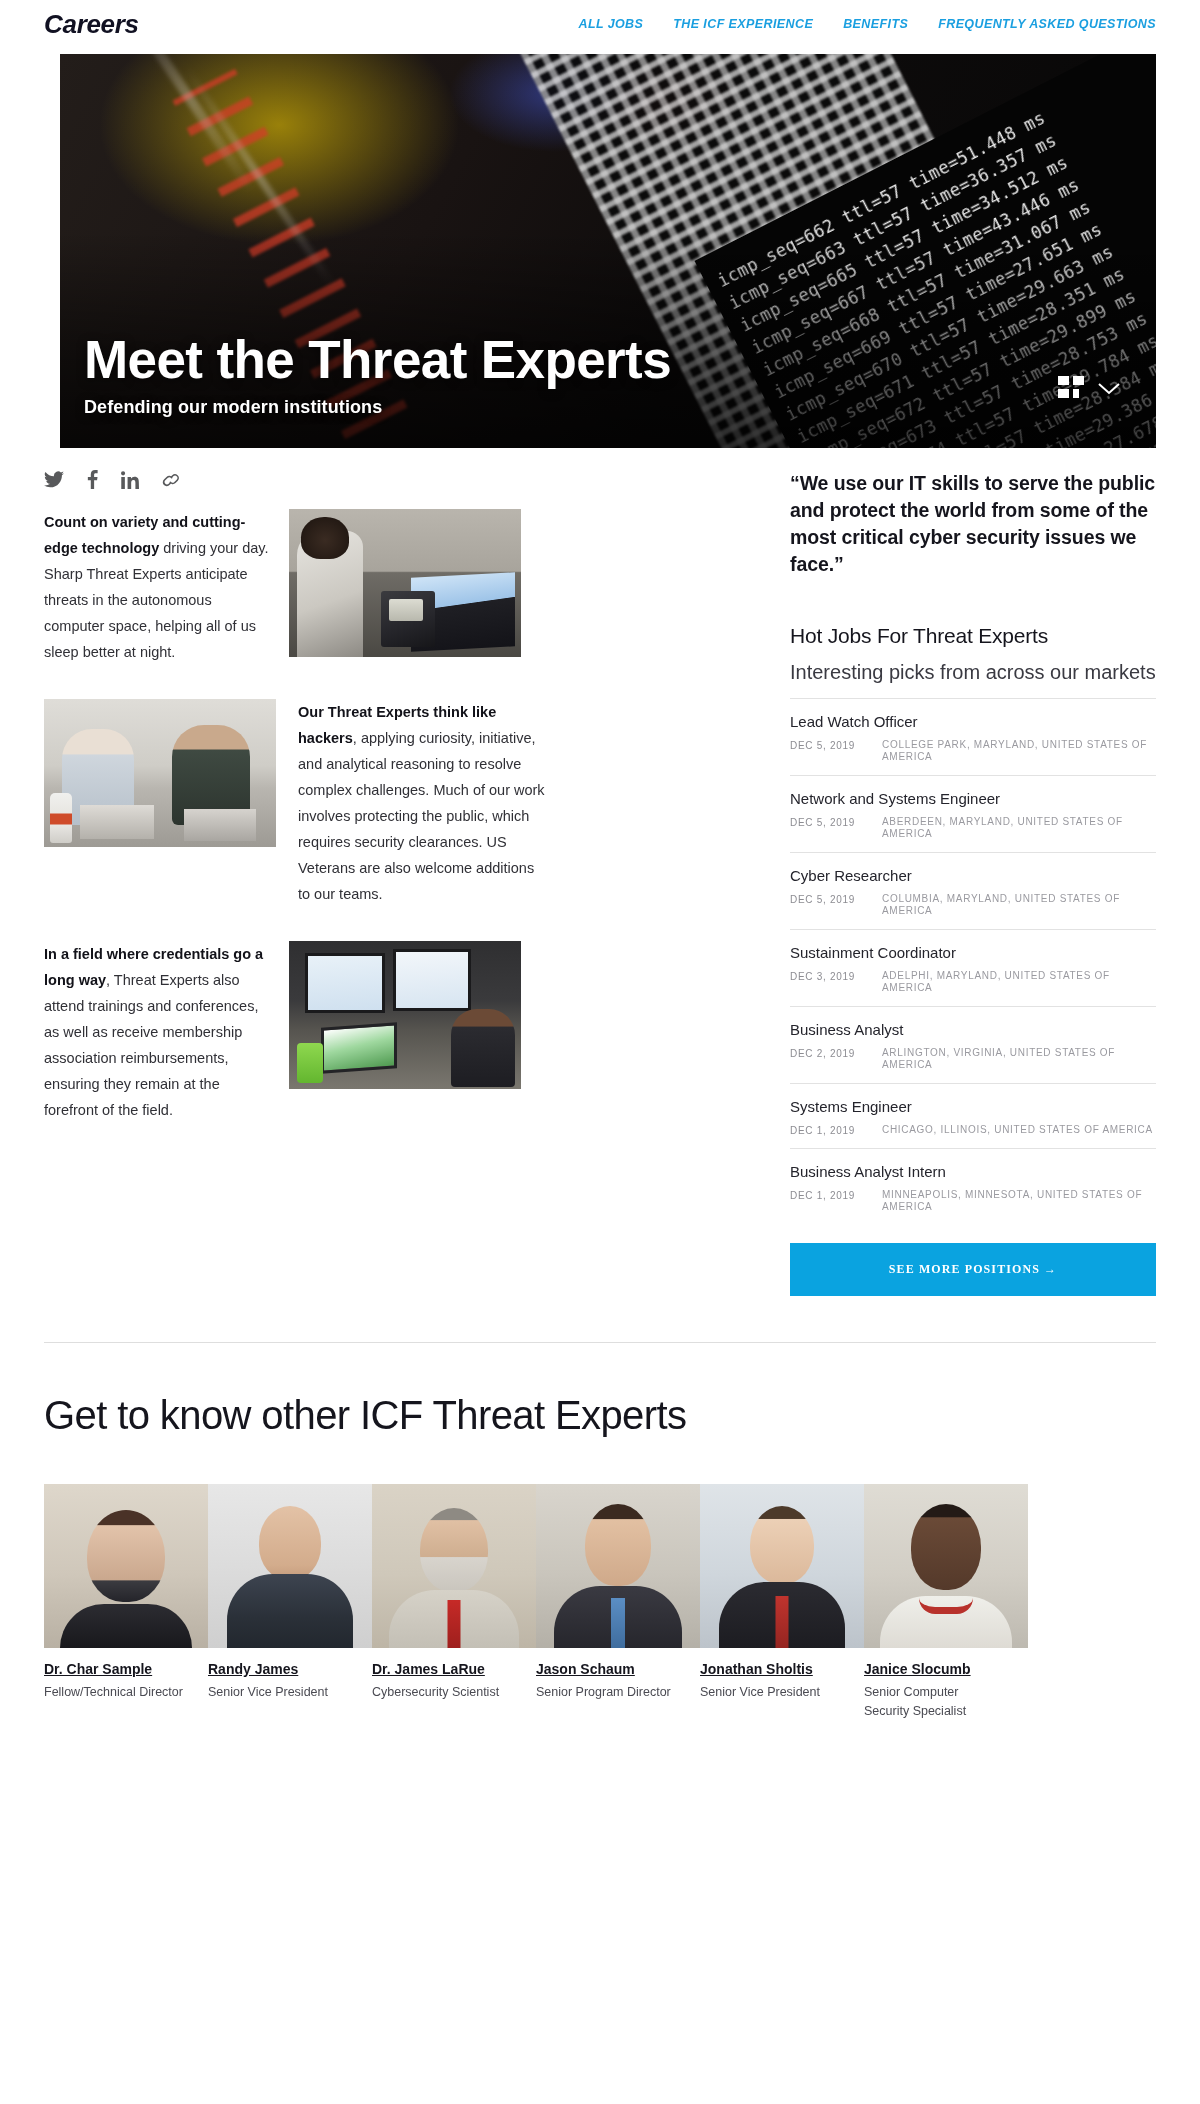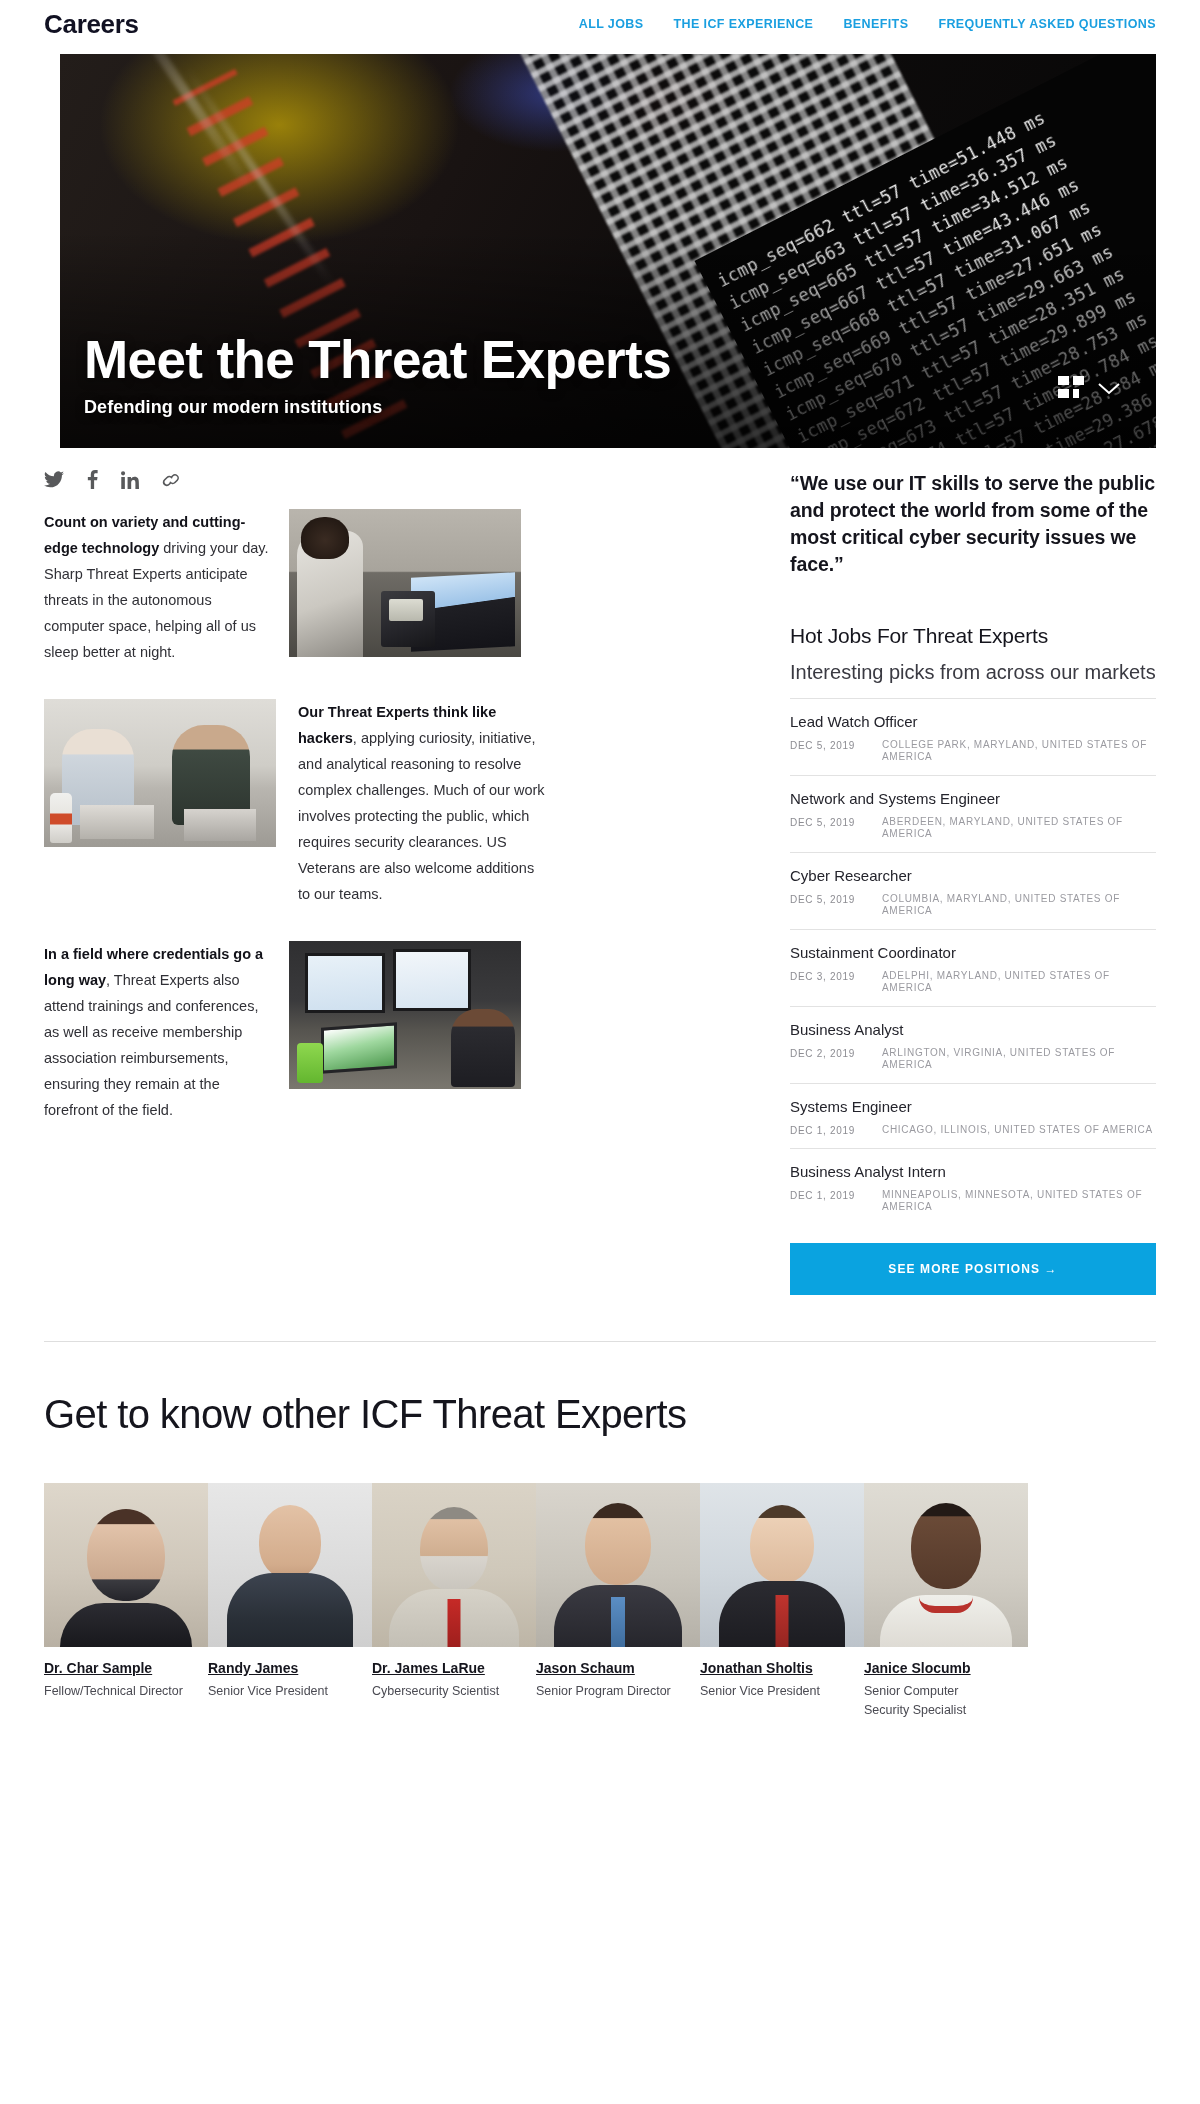--- a/index.html
+++ b/index.html
@@ -14,20 +14,21 @@
   .page { width: 1200px; margin: 0 auto; }
 
   
   .site-header {
     width: 1200px;
     height: 48px;
     display: flex;
     align-items: center;
     justify-content: space-between;
     padding: 0 44px 0 44px;
+    font-style: italic;
   }
   .brand {
     font-size: 26px;
     font-weight: 700;
     letter-spacing: -0.3px;
     color: #111122;
     font-family: "Liberation Sans", sans-serif;
   }
   .main-nav { display: flex; align-items: center; gap: 30px; }
   .main-nav a {
@@ -299,21 +300,21 @@
     background: #0aa3e0;
     color: #ffffff;
     text-align: center;
     padding: 19px 0;
     font-size: 12px;
     font-weight: 700;
     letter-spacing: 1.1px;
     text-decoration: none;
     border: none;
     cursor: pointer;
-    font-family: Liberation Sans, sans-serif;
+    font-family: Liberation Serif, serif;
   }
 
   
   .divider { margin: 46px 44px 0 44px; border-top: 1px solid #dedede; }
   .team-heading {
     margin: 50px 44px 12px 44px;
     font-size: 40px;
     font-weight: 400;
     letter-spacing: -0.6px;
     color: #15151d;

